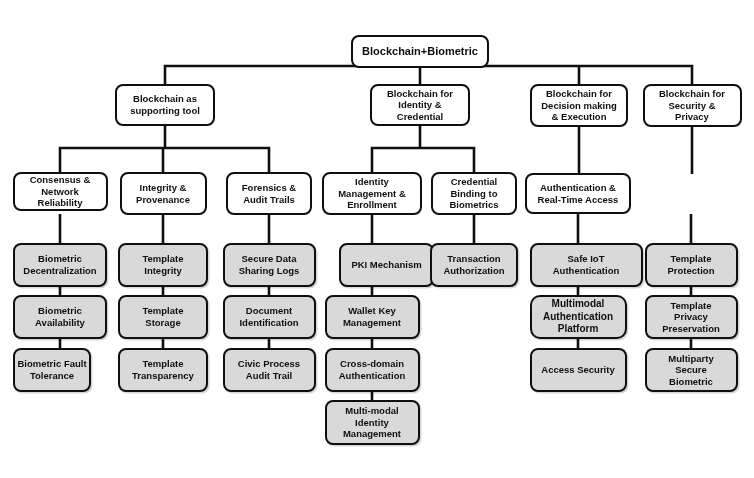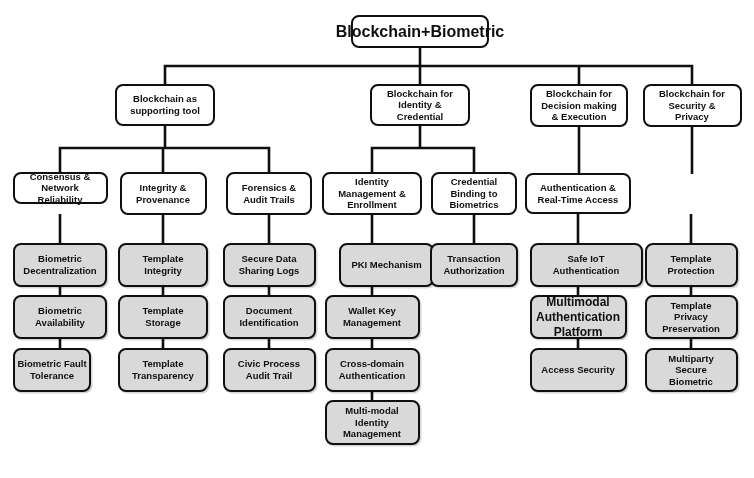--- a/index.html
+++ b/index.html
@@ -18,26 +18,26 @@
     border-radius:8px;
     background:var(--node-fill,#ffffff);
     display:flex;align-items:center;justify-content:center;
     text-align:center;
     color:#0f0f0f;
     font-weight:bold;
     font-size:9.5px;
     line-height:1.22;
   }
   .node .lbl{white-space:pre-line;padding:1px 2px;}
-  .root{font-size:16px;}
+  .root{font-size:11px;margin-top:20px;}
   .leaf{
     background:var(--leaf-fill,#d9d9d9);
     box-shadow:1.5px 1.5px 0 rgba(0,0,0,0.16);
   }
-  .small-text{font-size:12px;line-height:1.25;}
+  .small-text{font-size:10px;line-height:1.25;border-radius:10px;}
 </style>
 </head>
 <body>
 
 <div id="canvas">
 
   <svg id="connectors" width="754" height="478" viewBox="0 0 754 478">
     <path fill="none" stroke="#0f0f0f" stroke-width="2.6" d="
       M420 47 V67
       M163.7 66 H693.3
@@ -80,21 +80,21 @@
     <span class="lbl">Blockchain for
 Decision making
 &amp; Execution</span>
   </div>
   <div class="node" style="left:642.5px;top:84px;width:99px;height:43px">
     <span class="lbl">Blockchain for
 Security &amp;
 Privacy</span>
   </div>
 
-  <div class="node" style="left:12.5px;top:172px;width:95px;height:32px">
+  <div class="node" style="left:12.5px;top:172px;width:95px;height:39px">
     <span class="lbl">Consensus &amp;
 Network
 Reliability</span>
   </div>
   <div class="node" style="left:226px;top:172px;width:86px;height:43px">
     <span class="lbl">Forensics &amp;
 Audit Trails</span>
   </div>
   <div class="node" style="left:119.5px;top:172px;width:87px;height:43px">
     <span class="lbl">Integrity &amp;

